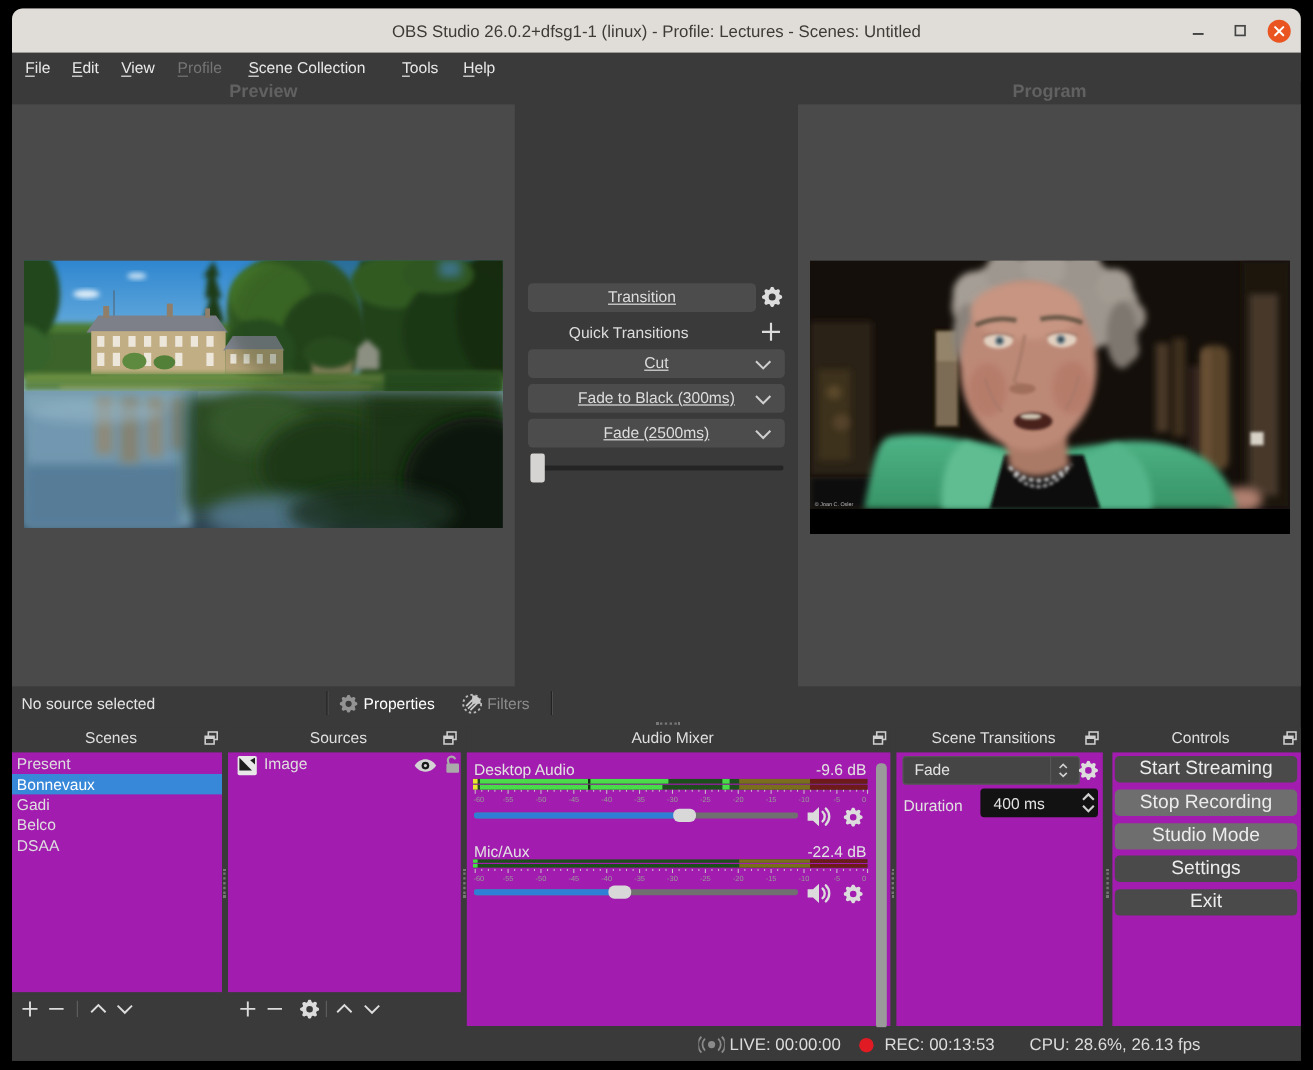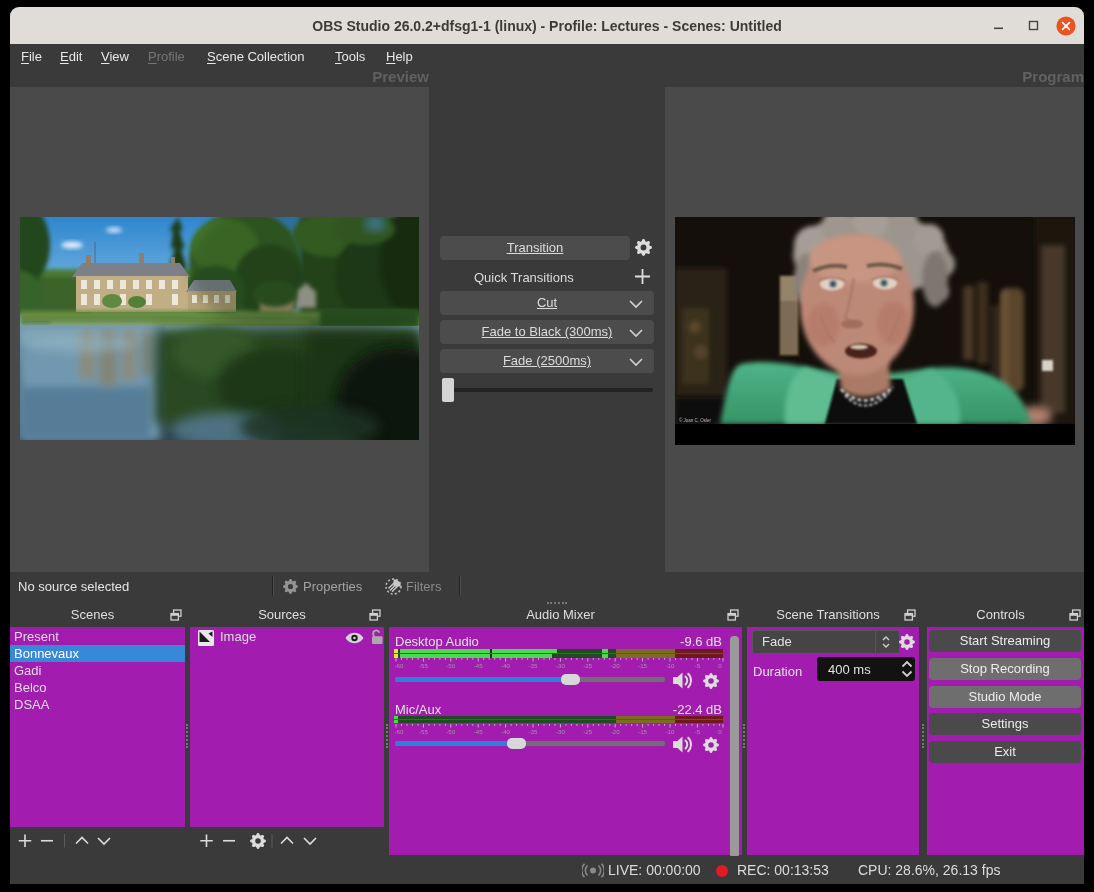--- a/index.html
+++ b/index.html
@@ -3,37 +3,37 @@
 <meta charset="utf-8">
 <style>
   * { margin:0; padding:0; box-sizing:border-box; }
   html,body { width:1094px; height:892px; background:#000; overflow:hidden;
     font-family:"Liberation Sans", sans-serif; }
   .abs { position:absolute; }
   #win { position:absolute; left:10px; top:7px; width:1074px; height:877px;
     background:#3a3a3a; border-radius:9px 9px 0 0; }
   #titlebar { position:absolute; left:0; top:0; width:1074px; height:37px;
     background:#e0ddd9; border-radius:9px 9px 0 0; color:#3e3a36;
-    font-size:14px; font-weight:bold; text-align:center; line-height:38px; }
+    font-size:14px; font-weight:normal; text-align:center; line-height:38px; }
   #menubar { position:absolute; left:0; top:37px; width:1074px; height:24px;
     background:#3a3a3a; color:#e8e8e8; font-size:13px;padding-left:24px; }
   .mi { position:absolute; top:5px; }
   .mi u { text-decoration:underline; text-underline-offset:2px; }
   .panehead { position:absolute; top:61px; height:19px; color:#616161;
-    font-size:15px; font-weight:bold; text-align:right; }
+    font-size:15px; font-weight:bold; text-align:center; }
   .pane { position:absolute; top:80px; height:485px; width:419px; background:#4a4a4a; }
   
   .tbtn { position:absolute; background:#4c4c4c; border-radius:4px; color:#dcdcdc;
     font-size:13px; text-align:center; line-height:24px; height:24px;text-decoration:underline; }
   
   .dock { position:absolute; background:#a21caf; }
   .dockhead { position:absolute; height:21px; background:#3a3a3a; color:#dfdfdf;
     font-size:13px; text-align:center; line-height:17px; padding-right:10px; }
   .ctlbtn { position:absolute; left:2px; width:152px; height:22px; background:#4a4a4a;
-    border-radius:4px; color:#ececec; font-size:13px; text-align:center; line-height:22px; }
+    border-radius:4px; color:#ececec; font-size:16px; text-align:center; line-height:22px; }
   .li { position:absolute; left:0; width:100%; height:17px; color:#dfdfdf;
     font-size:13px; line-height:17px; padding-left:4px; }
   .li.sel { background:#3788d8; color:#fff; }
 </style>
 </head>
 <body>
 <svg width="0" height="0" style="position:absolute">
 <defs>
   <g id="gear18" fill="#dcdcdc">
     <path fill-rule="evenodd" d="M10.58 1.18c-.46-1.58-2.7-1.58-3.16 0l-.11.38a1.65 1.65 0 0 1-2.37.98l-.35-.19C3.15 1.56 1.57 3.13 2.35 4.57l.19.35a1.65 1.65 0 0 1-.98 2.37l-.38.11c-1.58.46-1.58 2.7 0 3.16l.38.11a1.65 1.65 0 0 1 .98 2.37l-.19.35c-.79 1.44.79 3.02 2.23 2.23l.35-.19a1.65 1.65 0 0 1 2.37.98l.11.38c.46 1.58 2.7 1.58 3.16 0l.11-.38a1.65 1.65 0 0 1 2.37-.98l.35.19c1.44.79 3.02-.79 2.23-2.23l-.19-.35a1.65 1.65 0 0 1 .98-2.37l.38-.11c1.58-.46 1.58-2.7 0-3.16l-.38-.11a1.65 1.65 0 0 1-.98-2.37l.19-.35c.79-1.44-.79-3.02-2.23-2.23l-.35.19a1.65 1.65 0 0 1-2.37-.98l-.11-.38zM9 12.1a3.1 3.1 0 1 0 0-6.2 3.1 3.1 0 0 0 0 6.2z"></path>
@@ -319,21 +319,21 @@
       <path d="M2 2 L8 8 L14 2"></path>
     </svg>
   <div class="abs" style="left:434px;top:381px;width:209px;height:4px;background:#242424;border-radius:2px"></div>
   <div class="abs" style="left:432px;top:371px;width:12px;height:24px;background:#d6d4d2;border-radius:2px"></div>
 
   <div class="abs" style="left:8px;top:572px;color:#e4e4e4;font-size:13px;">No source selected</div>
   <div class="abs" style="left:262px;top:569px;width:2px;height:20px;background:#232323;border-right:1px solid #4e4e4e"></div>
   <svg class="abs" style="left:273px;top:572px" width="15" height="15" viewBox="0 0 18 18" opacity="0.55">
       <use href="#gear18"></use>
     </svg>
-  <div class="abs" style="left:293px;top:572px;color:#a3a3a3;font-size:13px;">Properties</div>
+  <div class="abs" style="left:293px;top:572px;color:#ffffff;font-size:13px;">Properties</div>
   <svg class="abs" style="left:375px;top:571px" width="17" height="17" viewBox="0 0 17 17">
     <circle cx="8.5" cy="8.5" r="7.5" fill="none" stroke="#b9b9b9" stroke-width="1.6" stroke-dasharray="2 2.2"></circle>
     <path d="M8.5 1.2 A7.3 7.3 0 0 1 15.8 8.5 L8.5 8.5 Z" fill="#c9c9c9"></path>
     <path d="M3.5 10.5 L9.5 4.5 M5 12.5 L11.5 6 M7 13.8 L13 7.8" stroke="#c9c9c9" stroke-width="1.5"></path>
   </svg>
   <div class="abs" style="left:396px;top:572px;color:#8c8c8c;font-size:13px;">Filters</div>
   <div class="abs" style="left:449px;top:569px;width:2px;height:20px;background:#232323;border-right:1px solid #4e4e4e"></div>
   <div class="abs" style="left:537px;top:595px;width:20px;height:3px;border-top:2px dotted #777"></div>
 
   <div class="dockhead" style="left:0;top:599px;width:175px">Scenes</div>

